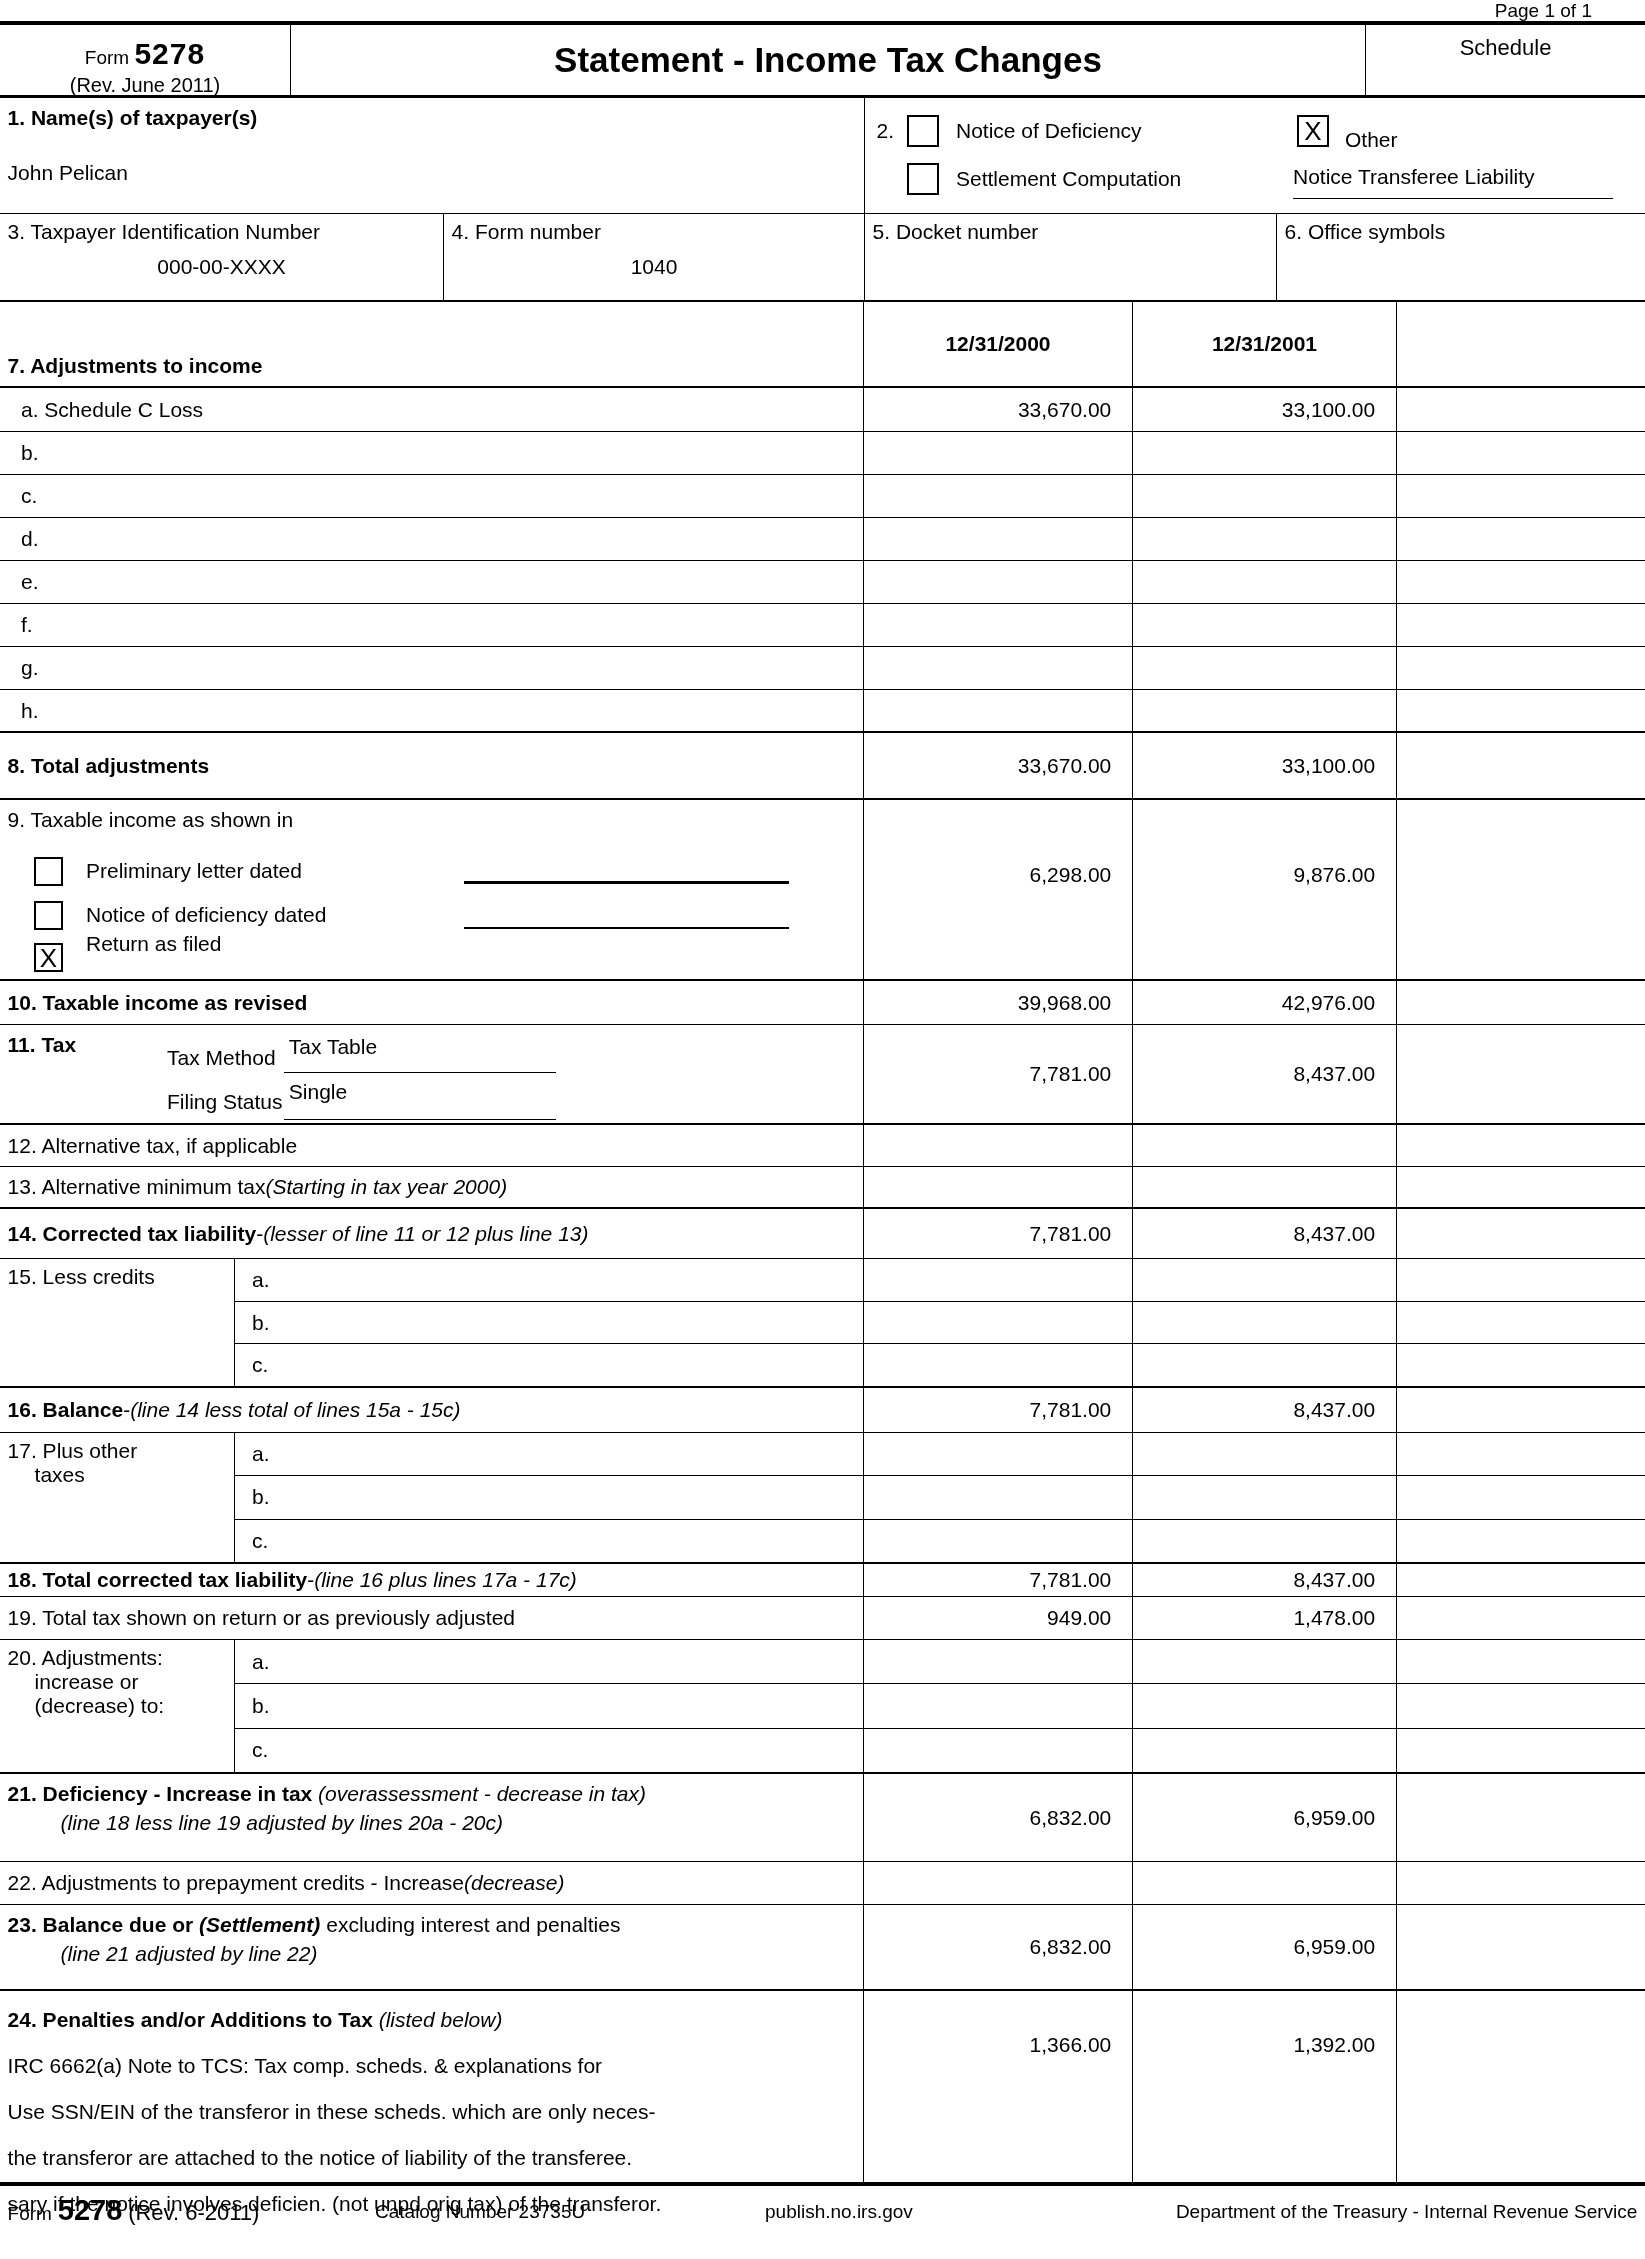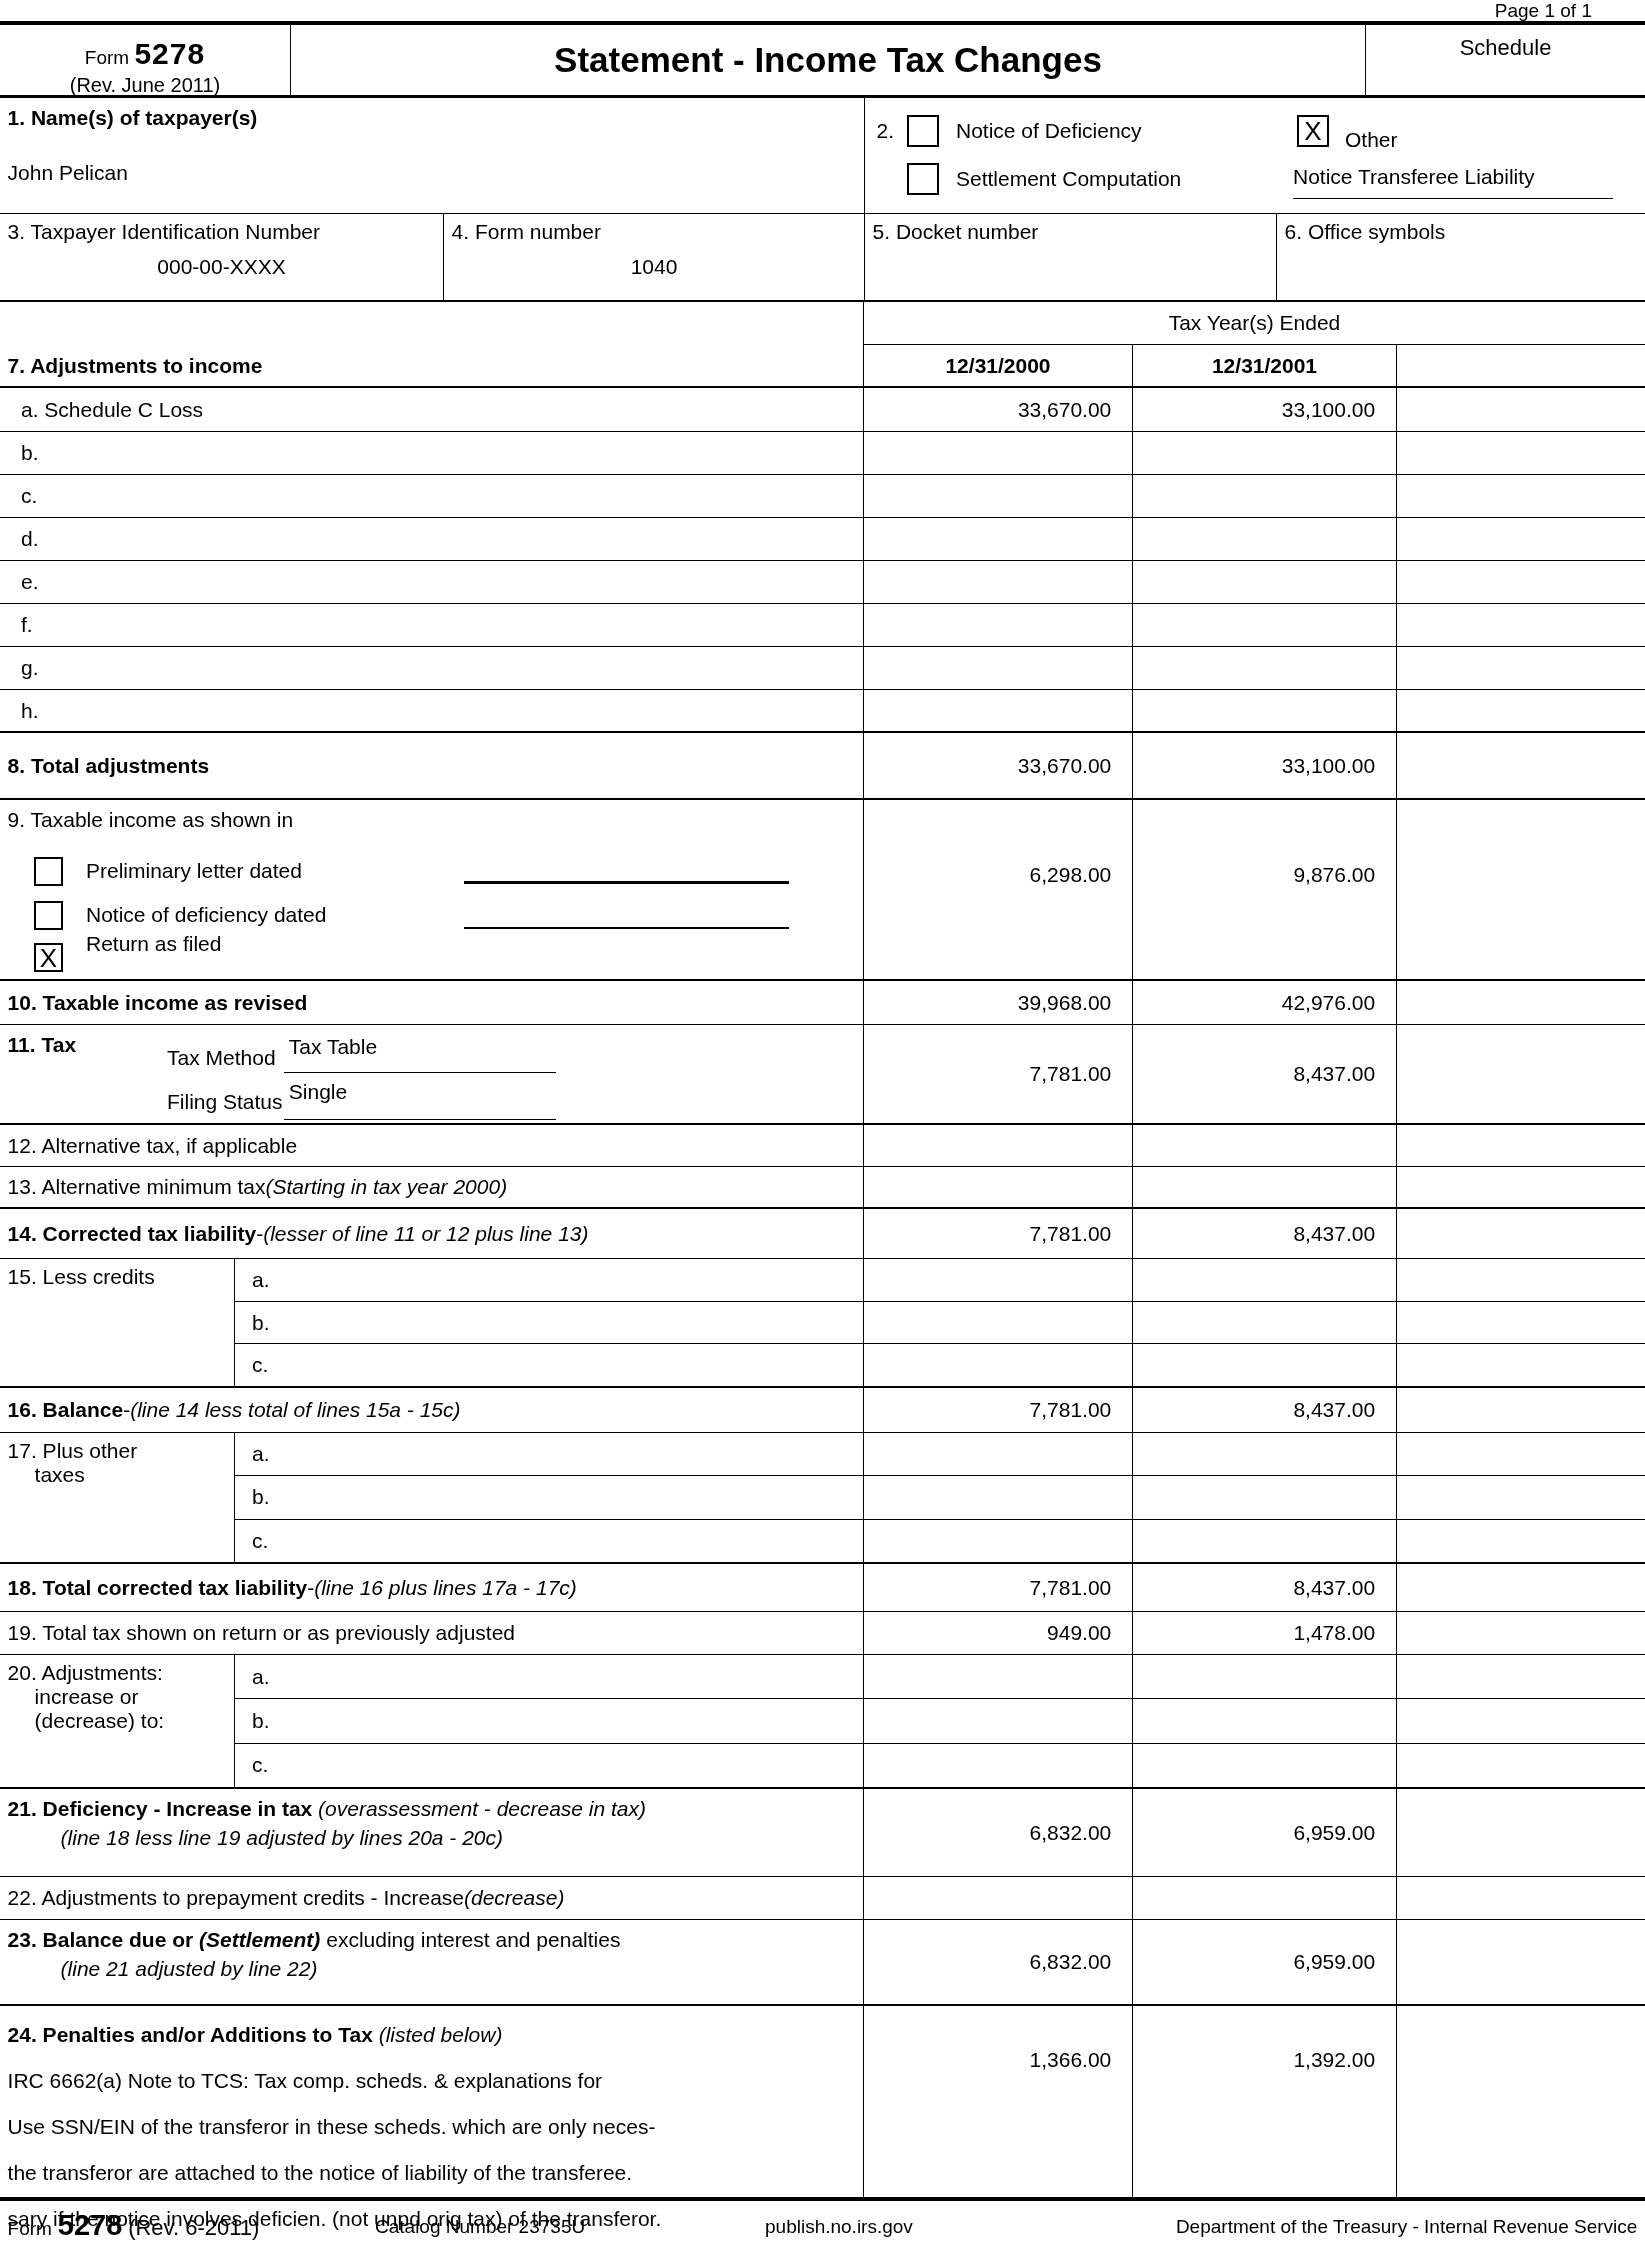--- a/index.html
+++ b/index.html
@@ -60,21 +60,21 @@
   .row { display: flex; border-bottom: 1.9px solid #000; }
   .row.thick { border-bottom-width: 2.9px; }
   .dcell { width: 865px; border-right: 1.9px solid #000; padding: 0 7.6px; display: flex; align-items: center; }
   .dcell.ind { padding-left: 21px; }
   .money { display: flex; align-items: center; justify-content: flex-end; padding-right: 21px; }
   .bold { font-weight: bold; }
   .it { font-style: italic; }
   .bit { font-weight: bold; font-style: italic; }
 
   .h45 { height: 43px; } .h44 { height: 42px; } .h46 { height: 44px; }
-  .h47 { height: 45px; } .h50 { height: 48px; } .h52 { height: 50px; }
+  .h47 { height: 45px; } .h50 { height: 33px; } .h52 { height: 50px; }
   .h70 { height: 67px; }
 
   
   .r9 { height: 181px; }
   .r9 .dcell { position: relative; display: block; }
   .r9 .lab { position: absolute; left: 7.6px; top: 7.6px; }
   .r9 .ocb1 { position: absolute; left: 34px; top: 57px; width: 29px; height: 29px; }
   .r9 .ocb2 { position: absolute; left: 34px; top: 101px; width: 29px; height: 29px; }
   .r9 .ocb3 { position: absolute; left: 34px; top: 143px; width: 29px; height: 29px; }
   .r9 .ol1 { position: absolute; left: 86px; top: 59px; }
@@ -171,21 +171,20 @@
     </div>
     <div class="cell c6">
       <div>6. Office symbols</div>
       <div class="cv"></div>
     </div>
   </div>
 
   <div class="band">
     <div class="left">7. Adjustments to income</div>
     <div class="right">
-      <div class="tye">Tax Year(s) Ended</div>
       <div class="years">
         <div class="yc y1">12/31/2000</div>
         <div class="yc y2">12/31/2001</div>
         <div class="yc y3"></div>
       </div>
     </div>
   </div>
 
   <div class="row h46">
     <div class="dcell ind">a. Schedule C Loss</div>

